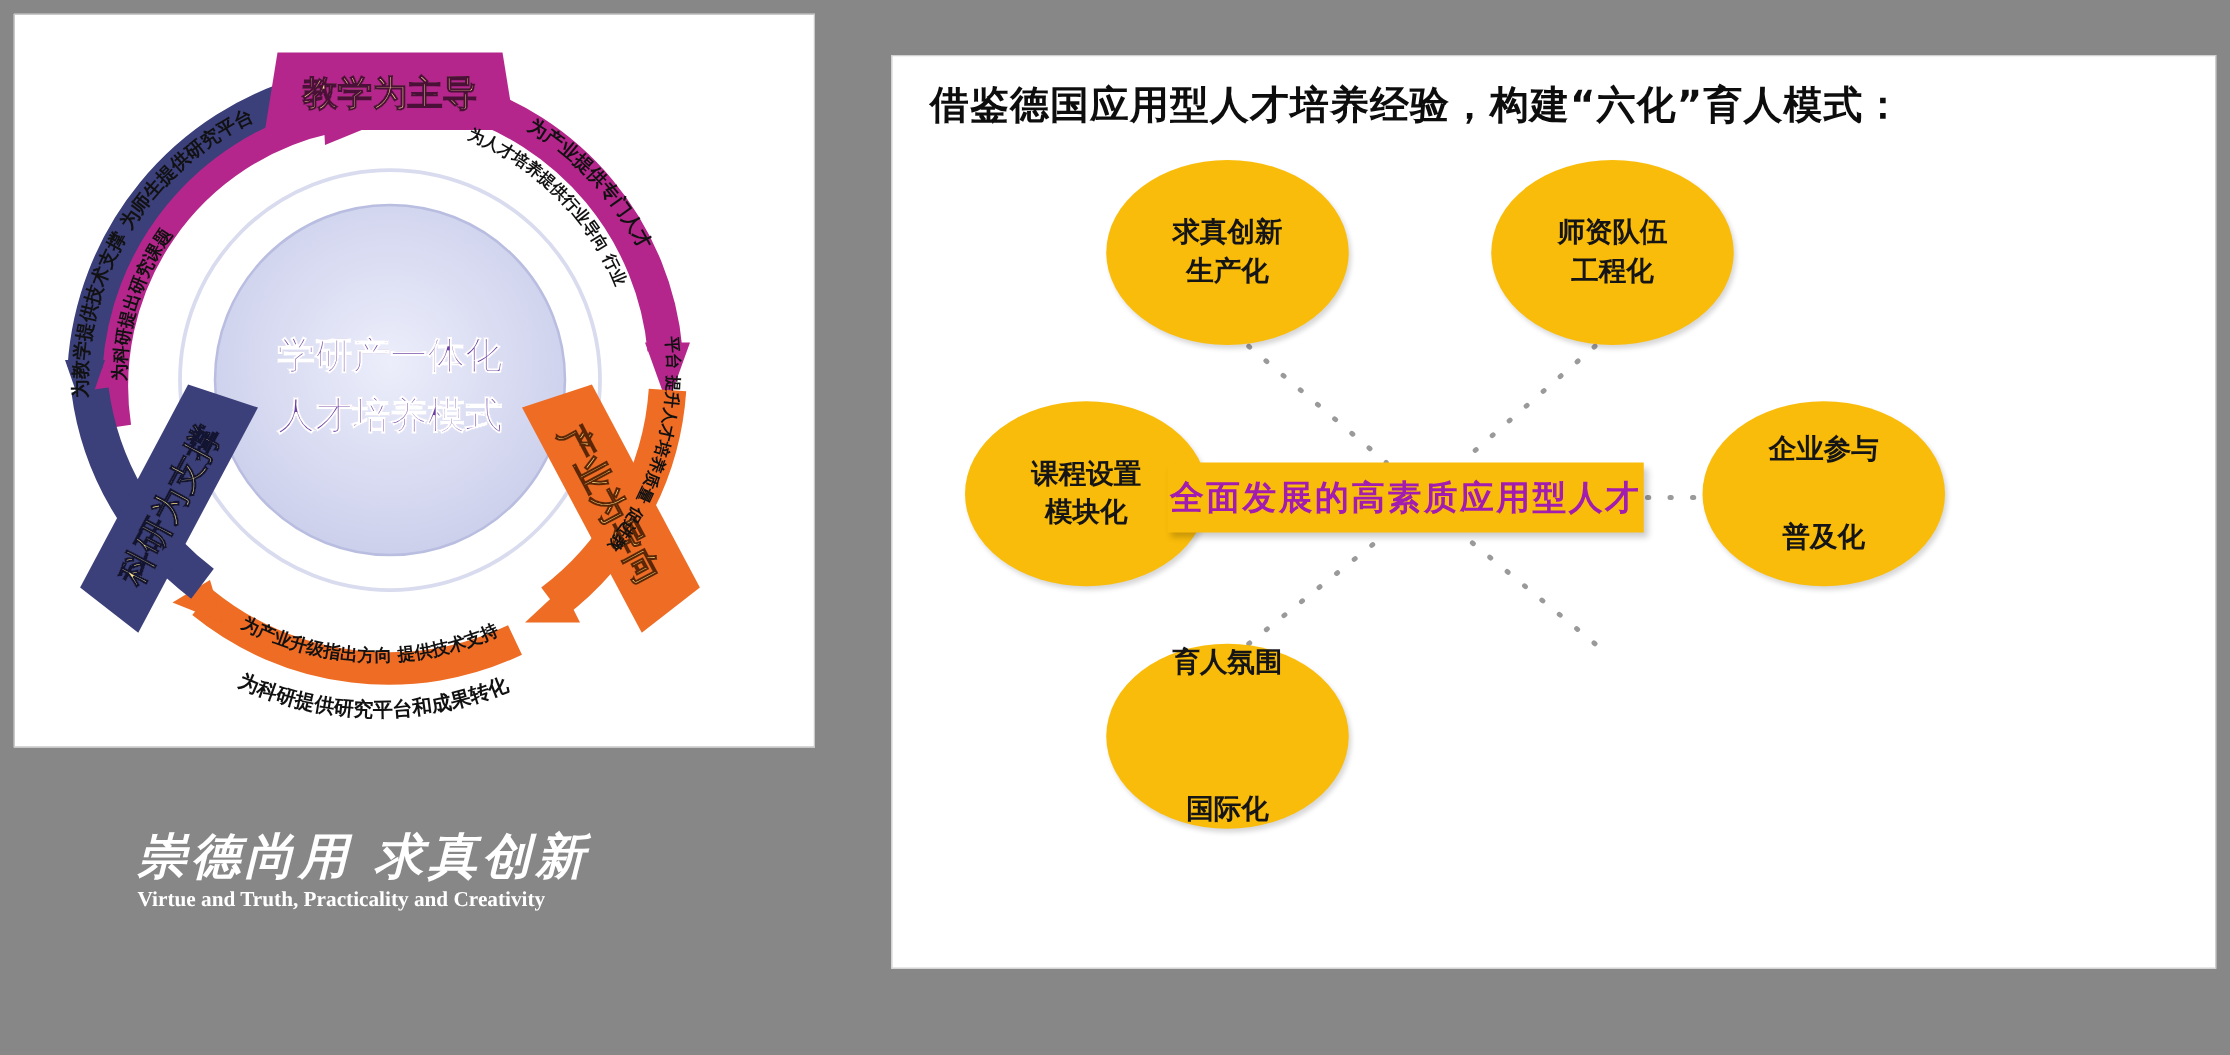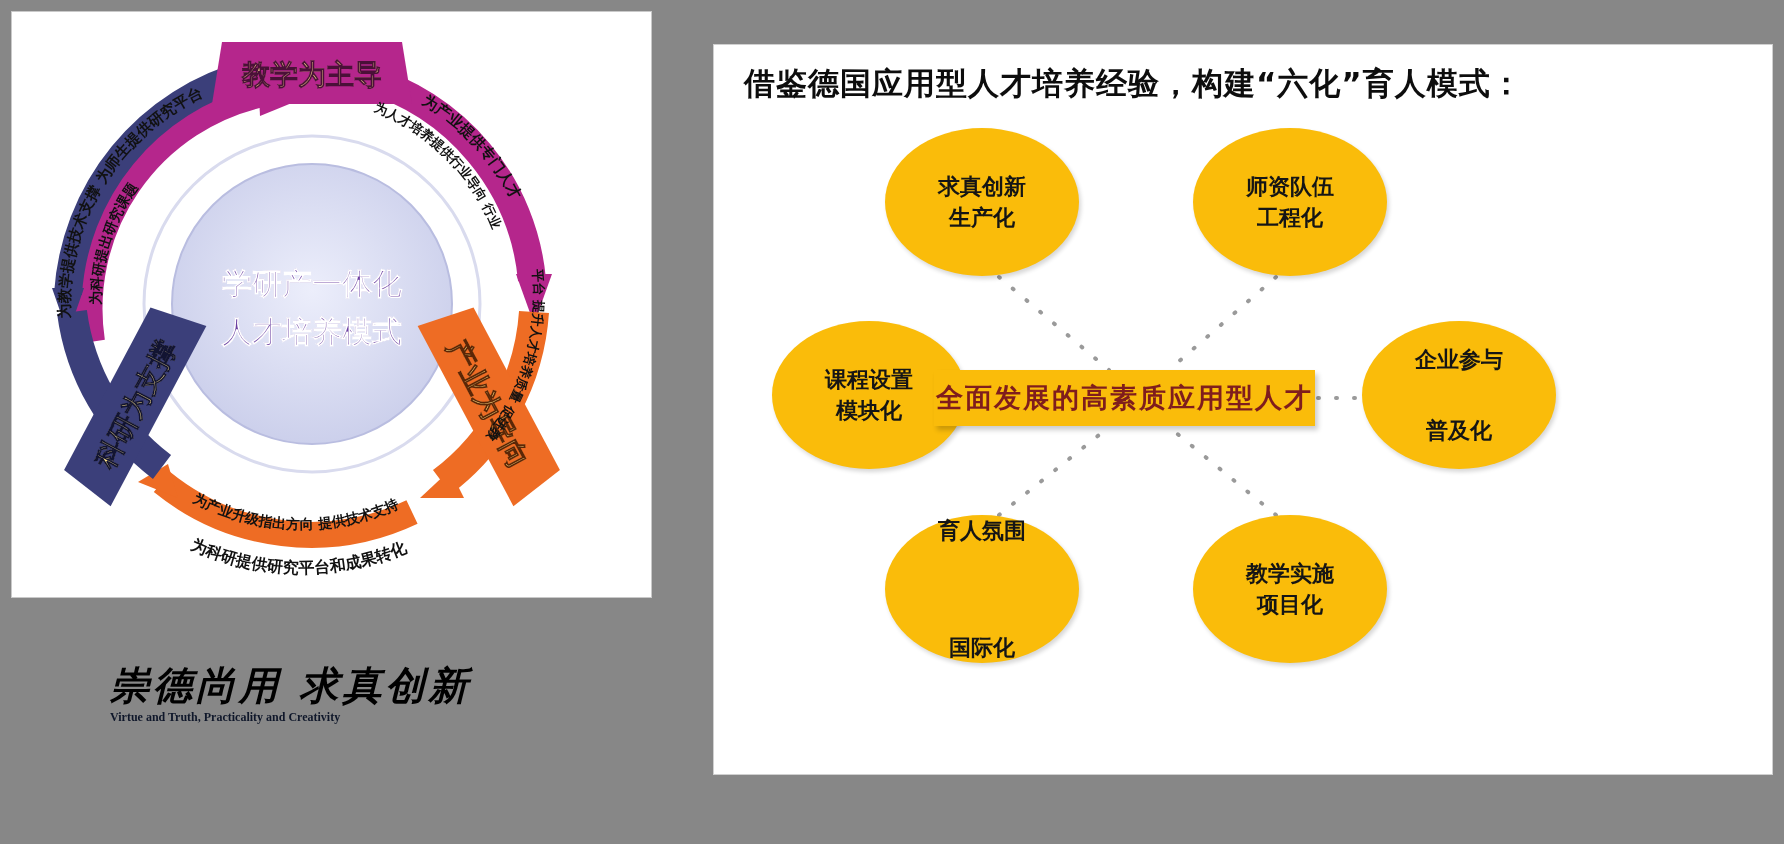--- a/index.html
+++ b/index.html
@@ -97,21 +97,21 @@
   .center-box {
     position: absolute;
     left: 220px;
     top: 325px;
     width: 381px;
     height: 56px;
     background: #fabc0a;
     display: flex;
     align-items: center;
     justify-content: center;
-    color: #7f1d1d;
+    color: #a21caf;
     font-weight: bold;
     font-size: 27px;
     letter-spacing: 2px;
     white-space: nowrap;
     box-shadow: 3px 4px 5px rgba(0,0,0,0.20);
   }
 
   .connectors {
     position: absolute;
     left: 0; top: 0;
@@ -124,30 +124,30 @@
     position: absolute;
     left: 110px;
     top: 665px;
     width: 460px;
   }
   .motto-cn {
     font-family: "DejaVu Serif", "Liberation Serif", serif;
     font-size: 39px;
     font-weight: bold;
     font-style: italic;
-    color: #000000;
+    color: #ffffff;
     letter-spacing: 4px;
     white-space: nowrap;
     line-height: 1.05;
   }
   .motto-en {
     font-family: "Liberation Serif", "DejaVu Serif", serif;
-    font-size: 12px;
-    font-weight: bold;
-    color: #0f172a;
+    font-size: 17px;
+    font-weight: bold;
+    color: #ffffff;
     white-space: nowrap;
     margin-top: 4px;
   }
 </style>
 </head>
 <body>
 
 <div id="slide">
 
   <div class="left-panel">
@@ -263,24 +263,20 @@
       <div class="ellipse e-mid-right">
         <span>企业参与</span>
         <span>普及化</span>
       </div>
 
       <div class="ellipse e-bot-left">
         <span>育人氛围</span>
         <span>国际化</span>
       </div>
 
-      <div class="ellipse e-bot-right">
-        <span>教学实施</span>
-        <span>项目化</span>
-      </div>
 
       <div class="center-box">全面发展的高素质应用型人才</div>
     </div>
   </div>
 
   <div class="footer">
     <div class="motto-cn">崇德尚用  求真创新</div>
     <div class="motto-en">Virtue and Truth, Practicality and Creativity</div>
   </div>
 

